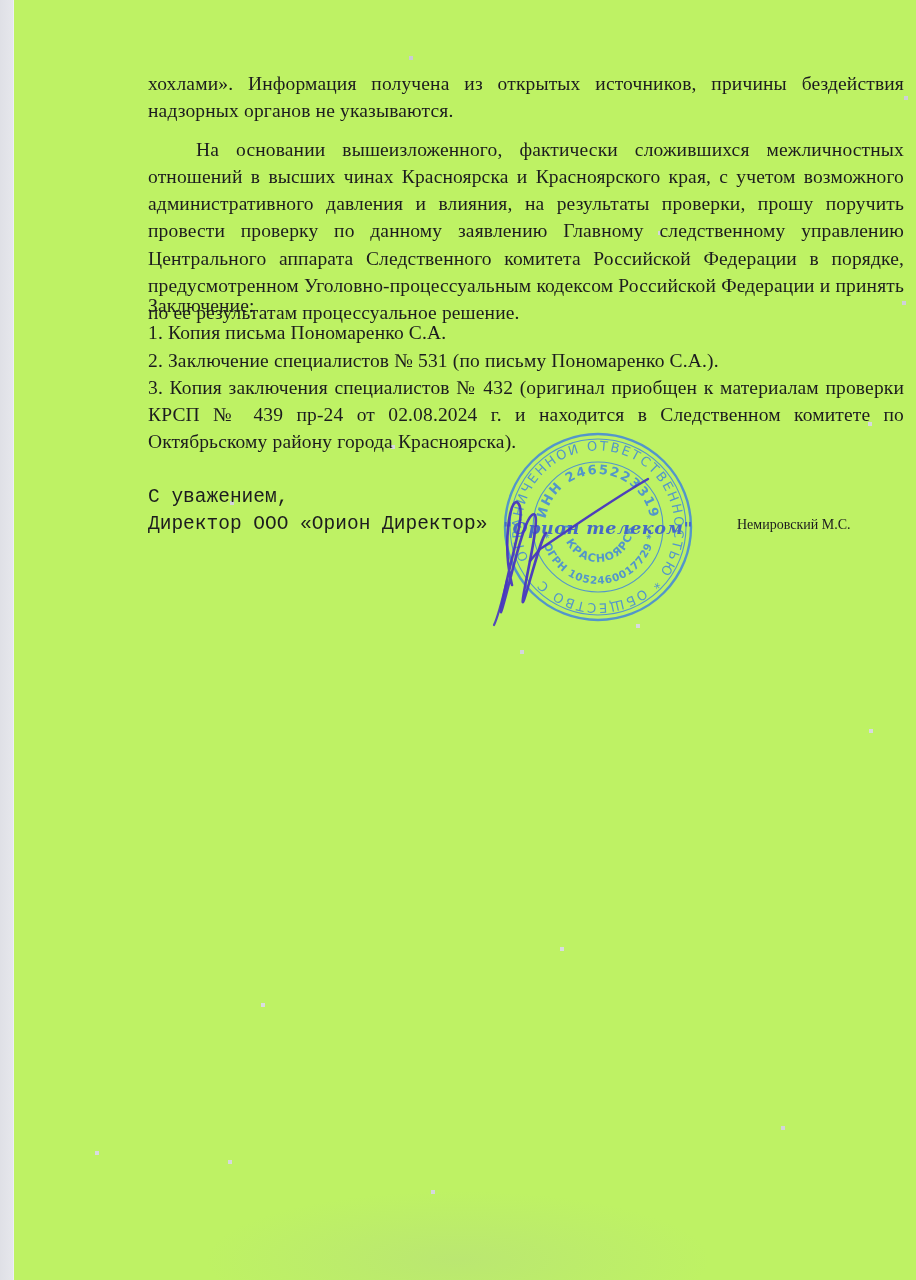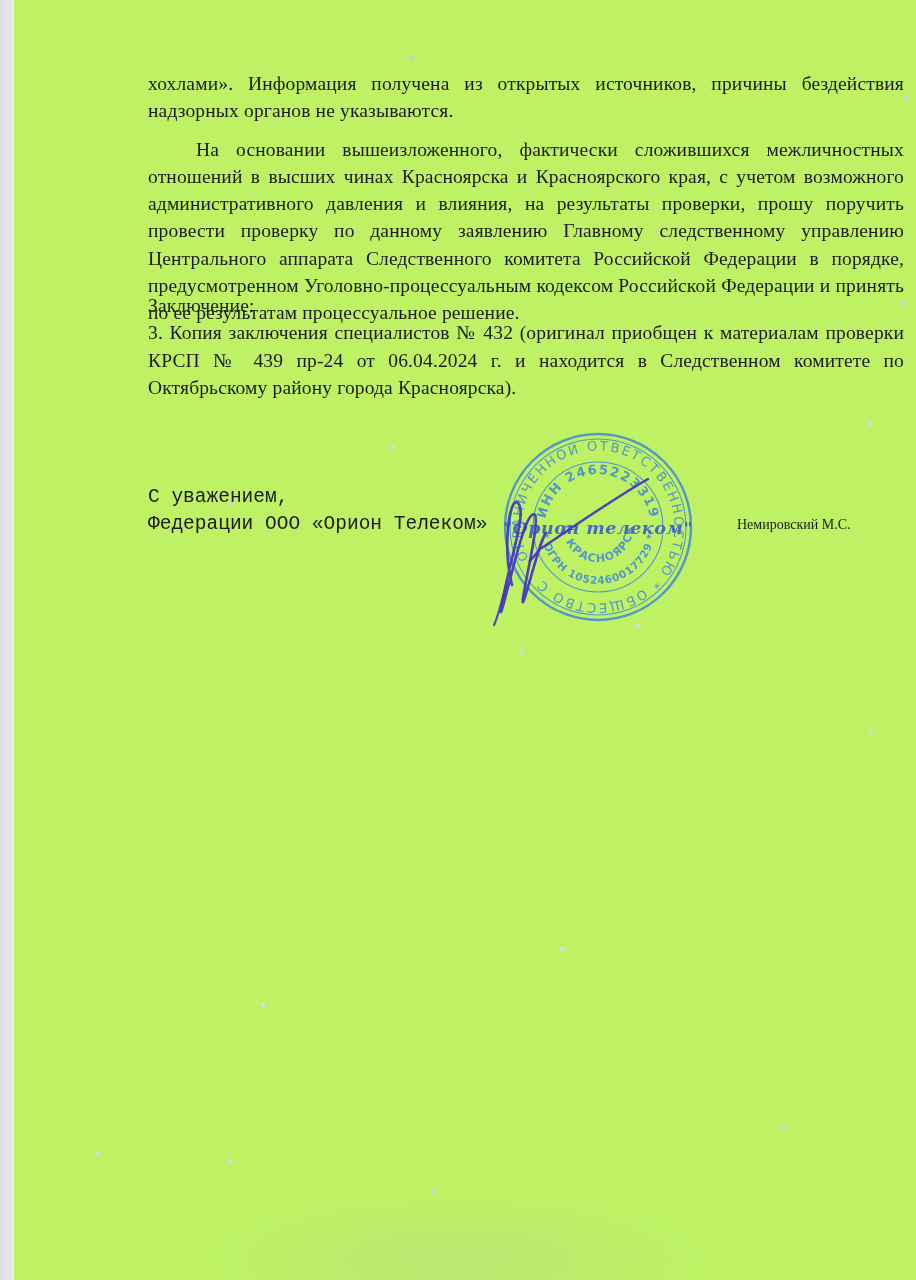--- a/index.html
+++ b/index.html
@@ -143,26 +143,28 @@
   <div class="scan-edge"></div>
   <div class="speckles"></div>
   <div class="bottom-shadow"></div>
 
   <p class="body-text para-1">хохлами». Информация получена из открытых источников, причины бездействия надзорных органов не указываются.</p>
 
   <p class="body-text para-2">На основании вышеизложенного, фактически сложившихся межличностных отношений в высших чинах Красноярска и Красноярского края, с учетом возможного административного давления и влияния, на результаты проверки,  прошу поручить провести проверку по данному заявлению Главному следственному управлению Центрального аппарата Следственного комитета Российской Федерации в порядке, предусмотренном Уголовно-процессуальным кодексом Российской Федерации и принять по ее результатам процессуальное решение.</p>
 
   <div class="attachments">
     <div class="att-title">Заключение:</div>
-    <div class="att-item">3.  Копия заключения специалистов № 432 (оригинал приобщен к материалам проверки КРСП № 439 пр-24 от 06.04.2024 г. и находится в Следственном комитете по Октябрьскому району города Красноярска).</div>
+    <div class="att-item">1.  Копия письма Пономаренко С.А.</div>
+    <div class="att-item">2.  Заключение специалистов № 531 (по письму Пономаренко С.А.).</div>
+    <div class="att-item">3.  Копия заключения специалистов № 432 (оригинал приобщен к материалам проверки КРСП № 439 пр-24 от 02.08.2024 г. и находится в Следственном комитете по Октябрьскому району города Красноярска).</div>
   </div>
 
   <div class="sig-block">
     <div>С уважением,</div>
-    <div>Федерации ООО «Орион Телеком»</div>
+    <div>Директор ООО «Орион Директор»</div>
   </div>
 
   <div class="signer-name">Немировский М.С.</div>
 
   <svg class="stamp-svg" viewBox="0 0 192 192">
     <defs>
       <path id="ring-path" d="M 19.5,96 A 76.5,76.5 0 1 1 172.5,96 A 76.5,76.5 0 1 1 19.5,96"></path>
       <path id="inn-path" d="M 43,96 A 53,53 0 0 1 149,96"></path>
       <path id="ogrn-path" d="M 39,96 A 57,57 0 0 0 153,96"></path>
       <path id="city-path" d="M 61,96 A 35,35 0 0 0 131,96"></path>

